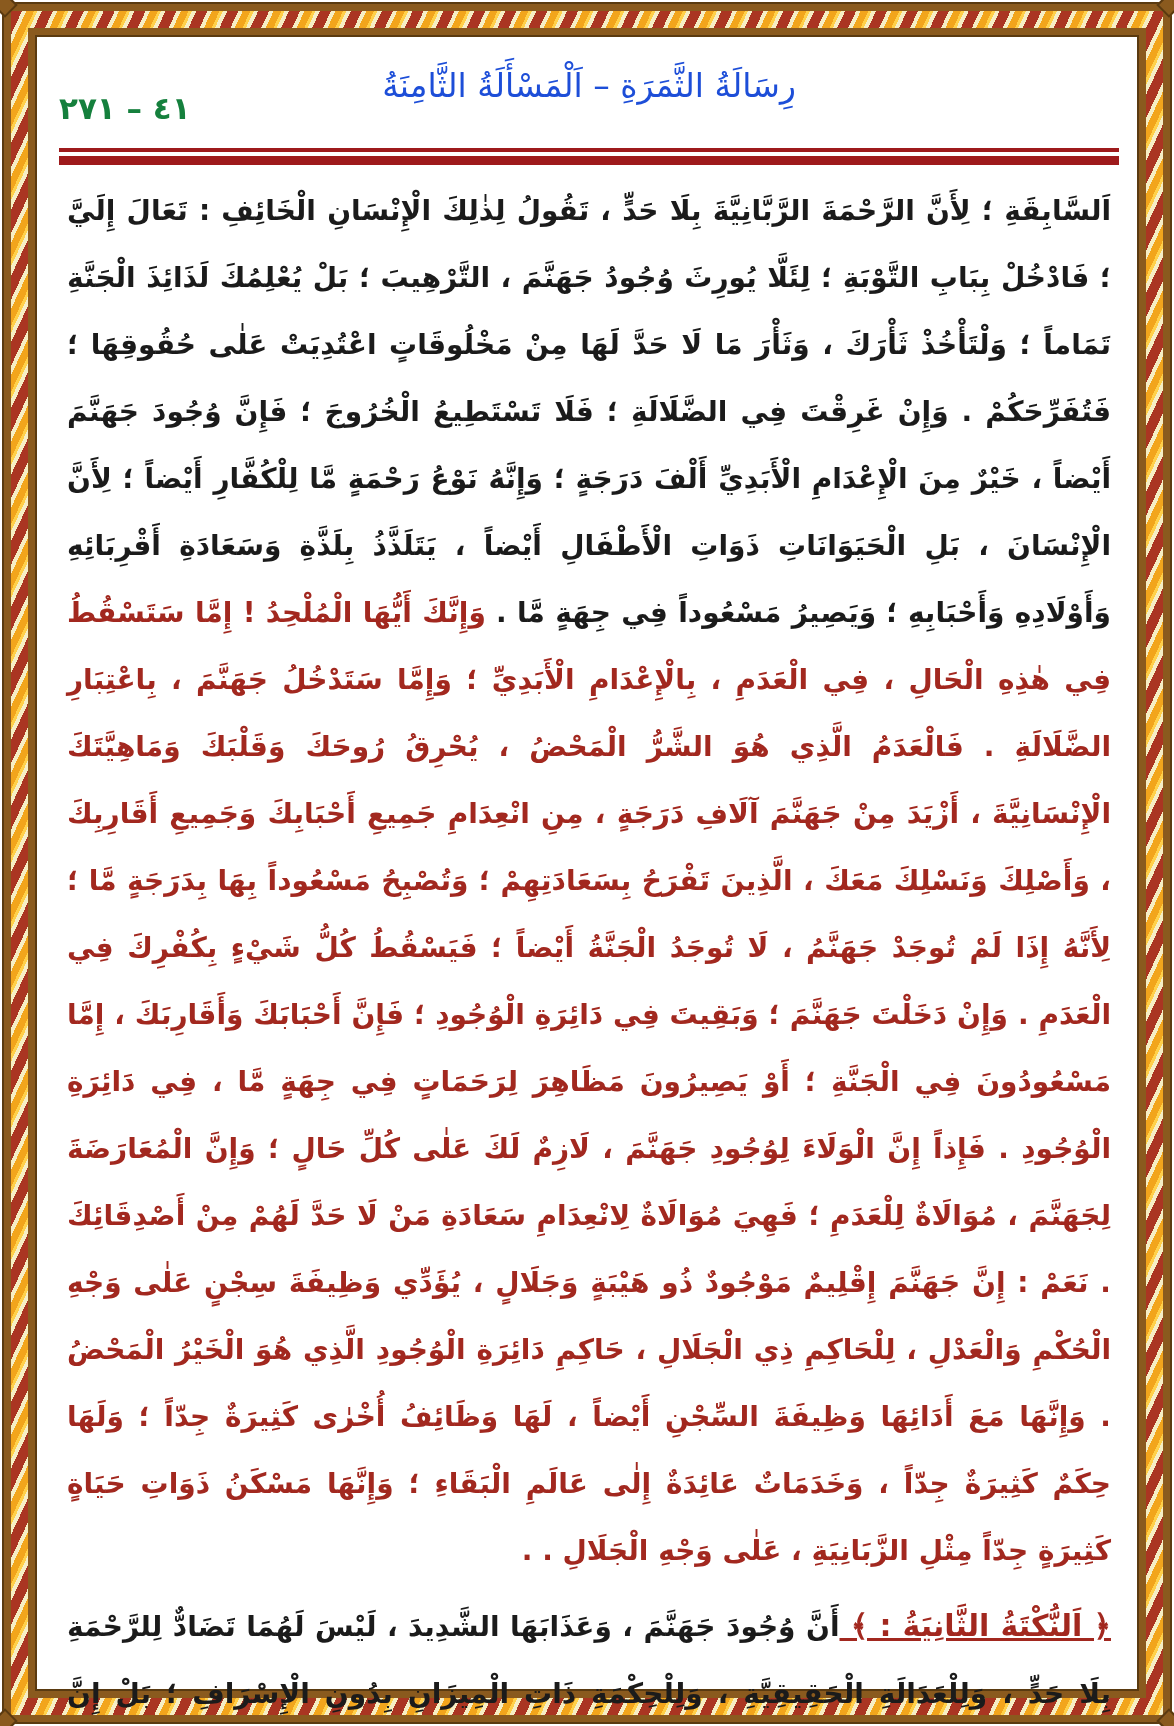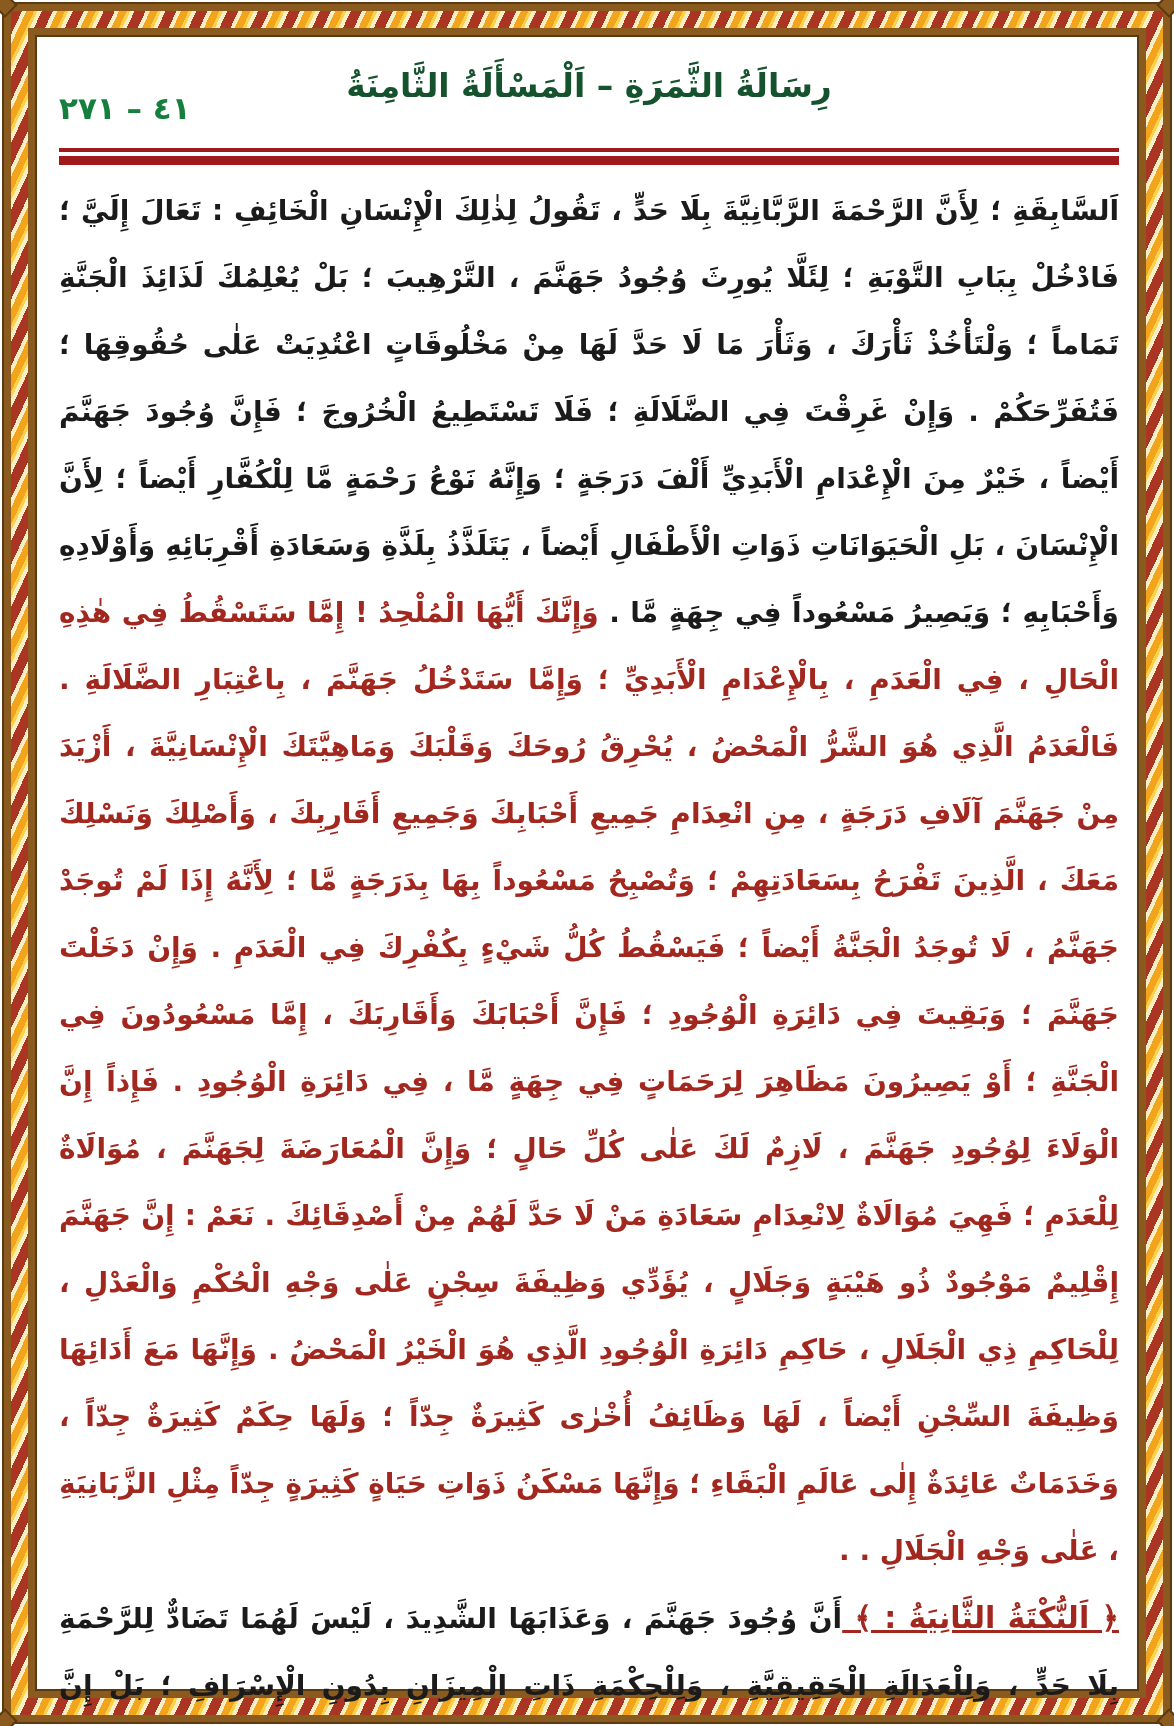--- a/index.html
+++ b/index.html
@@ -41,37 +41,37 @@
     direction:rtl;
   }
   .header{position:relative;height:92px;}
   .page-number{
     position:absolute;left:0;top:36px;
     color:#15803d;font-weight:bold;font-size:31px;
     direction:rtl;
   }
   .page-title{
     text-align:center;
-    color:#14532d;font-weight:bold;font-size:33px;
+    color:#1d4ed8;font-weight:normal;font-size:33px;
     padding-top:12px;
     letter-spacing:0.5px;
   }
   .double-rule{margin-top:2px;}
   .rule-thin{height:4px;background:#9e1a1c;}
   .rule-thick{height:9px;background:#9e1a1c;margin-top:4px;}
 
   .body-text{
     margin-top:12px;
     font-size:28px;
     font-weight:bold;
     line-height:67px;
     text-align:justify;
     color:#1b1b1b;
   }
-  .body-text p{margin:0;padding:0;}
+  .body-text p{margin:8px;padding:0;}
   .red{color:#a2281f;}
   .black{color:#1b1b1b;}
   .note-heading{color:#a2281f;font-size:30px;text-decoration:underline;}
 </style>
 </head>
 <body>
 
 <div class="page">
 
   <div class="f-outline1"></div>

